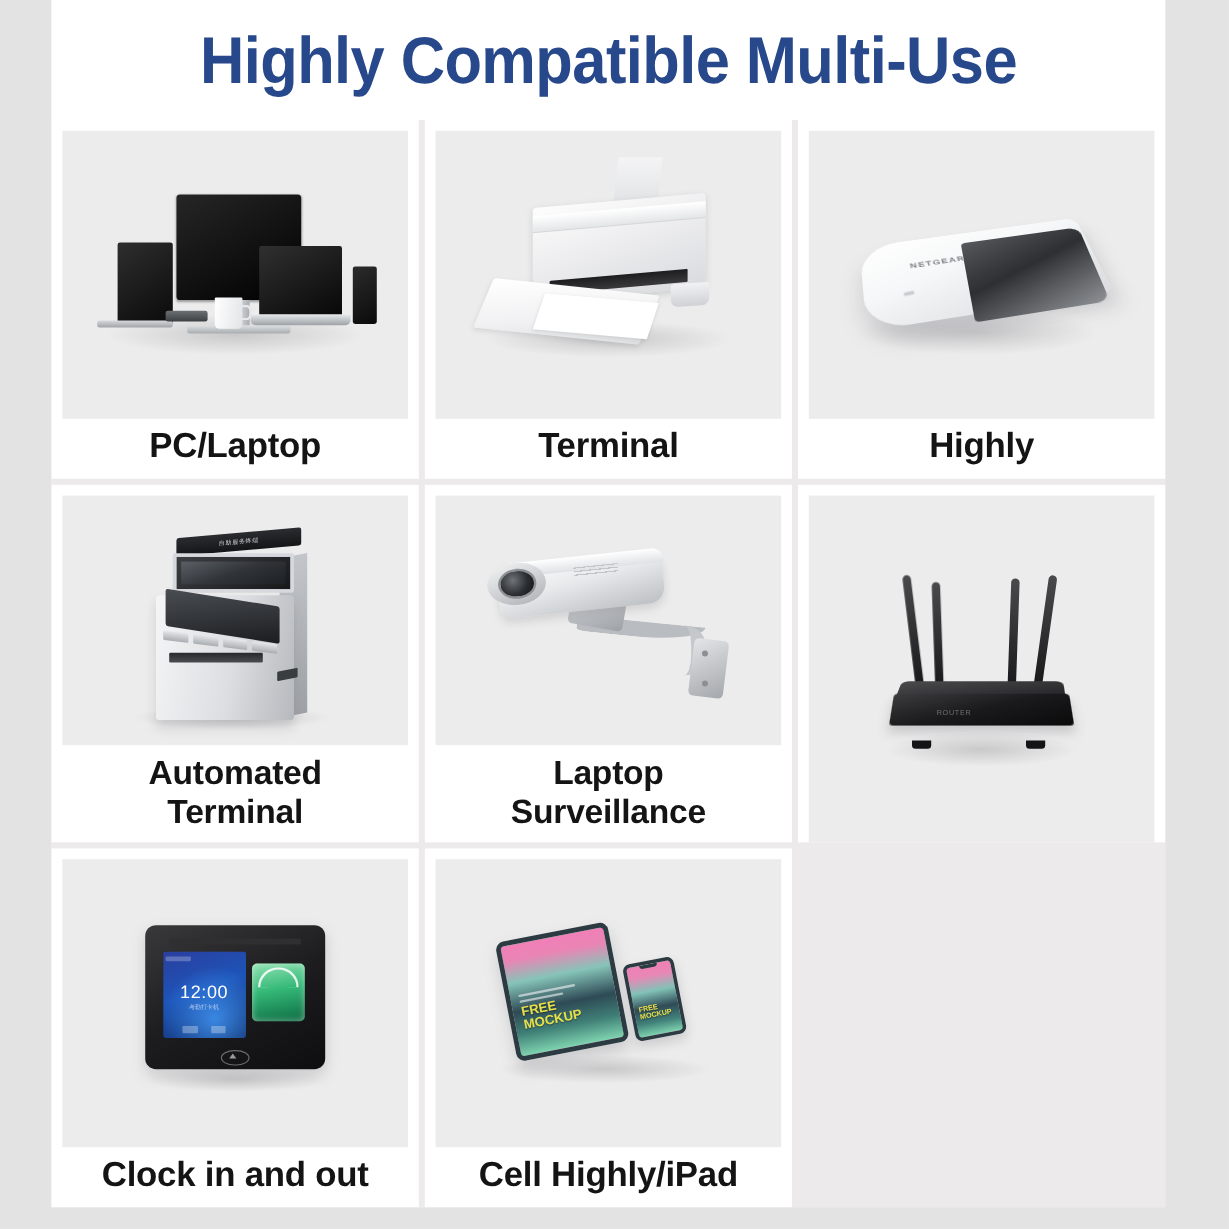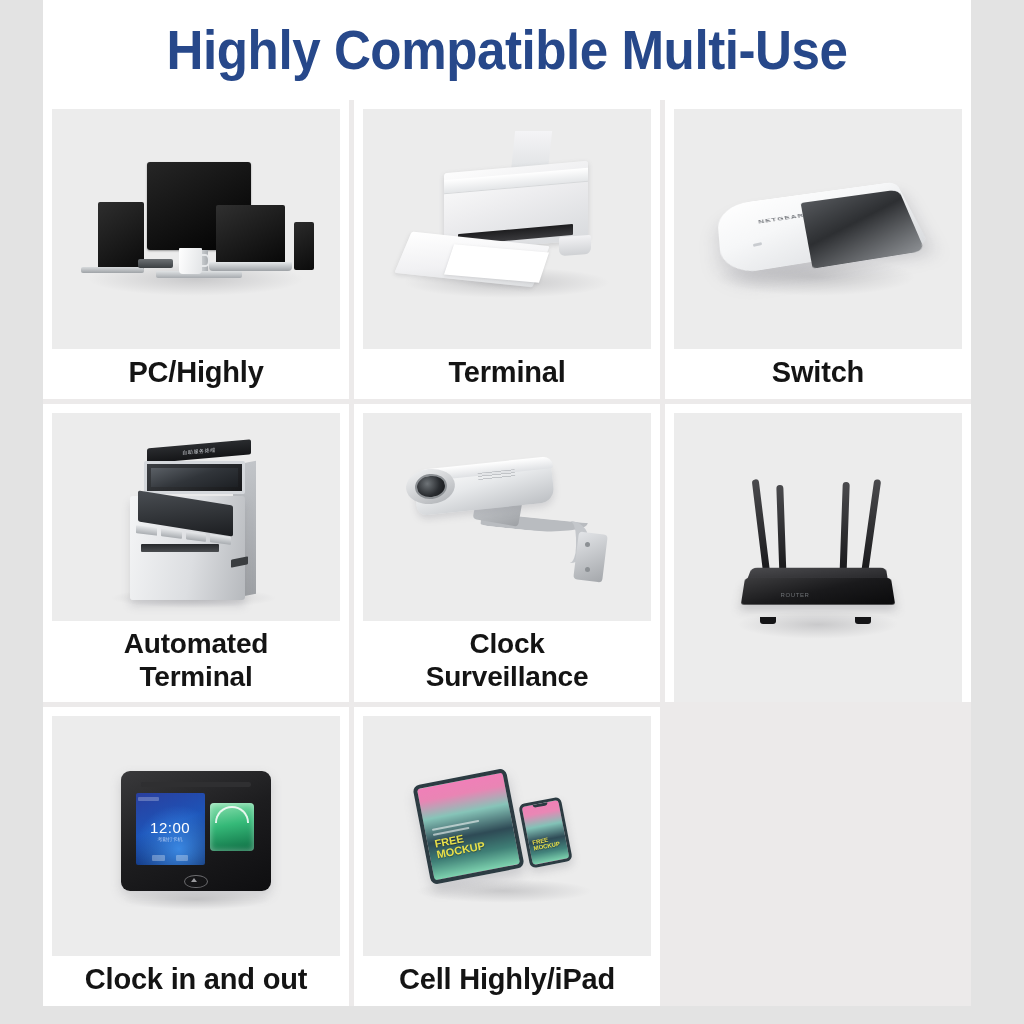--- a/index.html
+++ b/index.html
@@ -538,21 +538,21 @@
           <div class="pc-tablet"></div>
           <div class="pc-tablet-base"></div>
           <div class="pc-kbd"></div>
           <div class="pc-laptop-screen"></div>
           <div class="pc-laptop-base"></div>
           <div class="pc-phone"></div>
           <div class="pc-mug"></div>
           <div class="pc-mug-handle"></div>
         </div>
       </div>
-      <div class="tile-label">PC/Highly</div>
+      <div class="tile-label">PC/Laptop</div>
     </div>
 
     <div class="tile">
       <div class="tile-photo">
         <div class="scene">
           <div class="shadow" style="left:14%;top:66%;width:72%;height:13%;"></div>
           <div class="pr-feed"></div>
           <div class="pr-body"></div>
           <div class="pr-lid"></div>
           <div class="pr-slot"></div>
@@ -567,21 +567,21 @@
     <div class="tile">
       <div class="tile-photo">
         <div class="scene">
           <div class="shadow" style="left:14%;top:62%;width:70%;height:16%;"></div>
           <div class="sw-body"></div>
           <div class="sw-stripe"></div>
           <div class="sw-logo">NETGEAR</div>
           <div class="sw-led"></div>
         </div>
       </div>
-      <div class="tile-label">Switch</div>
+      <div class="tile-label">Highly</div>
     </div>
 
 
     <div class="tile">
       <div class="tile-photo">
         <div class="scene">
           <div class="shadow" style="left:20%;top:84%;width:58%;height:10%;"></div>
           <div class="atm-side"></div>
           <div class="atm-cab"></div>
           <div class="atm-head"></div>
@@ -613,21 +613,21 @@
           <div class="cam-bolt" style="left:77%;top:62%;"></div>
           <div class="cam-bolt" style="left:77%;top:74%;"></div>
           <div class="cam-joint"></div>
           <div class="cam-body"></div>
           <div class="cam-hood"></div>
           <div class="cam-mark"></div>
           <div class="cam-lens-housing"></div>
           <div class="cam-lens"></div>
         </div>
       </div>
-      <div class="tile-label two-line">Clock
+      <div class="tile-label two-line">Laptop
 Surveillance</div>
     </div>
 
     <div class="tile">
       <div class="tile-photo">
         <div class="scene">
           <div class="shadow" style="left:22%;top:68%;width:56%;height:10%;"></div>
           <div class="rt-ant" style="left:29%;top:23%;height:36%;transform:rotate(-7deg);"></div>
           <div class="rt-ant" style="left:36%;top:25%;height:34%;transform:rotate(-2deg);"></div>
           <div class="rt-ant" style="left:58%;top:24%;height:35%;transform:rotate(2deg);"></div>

